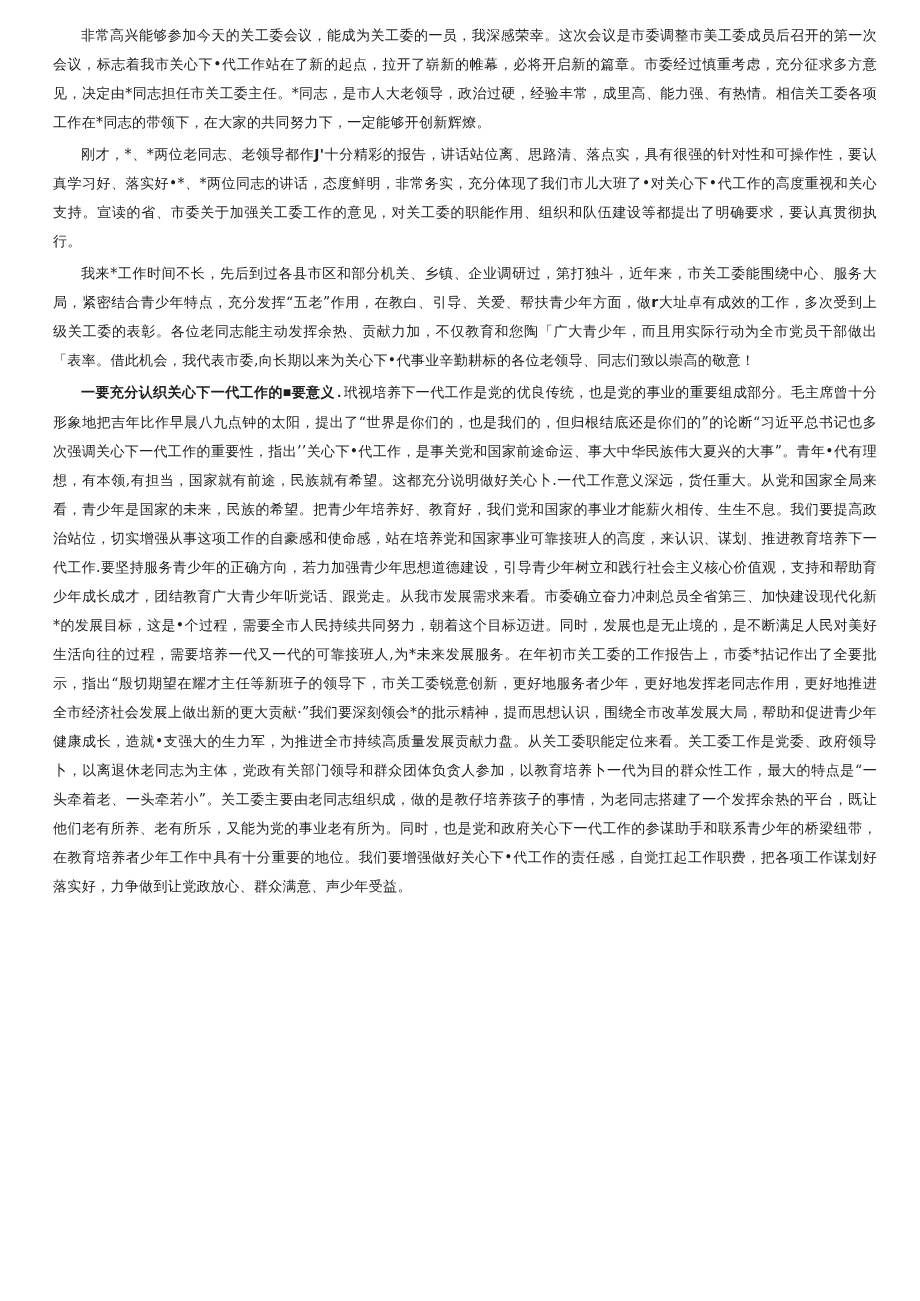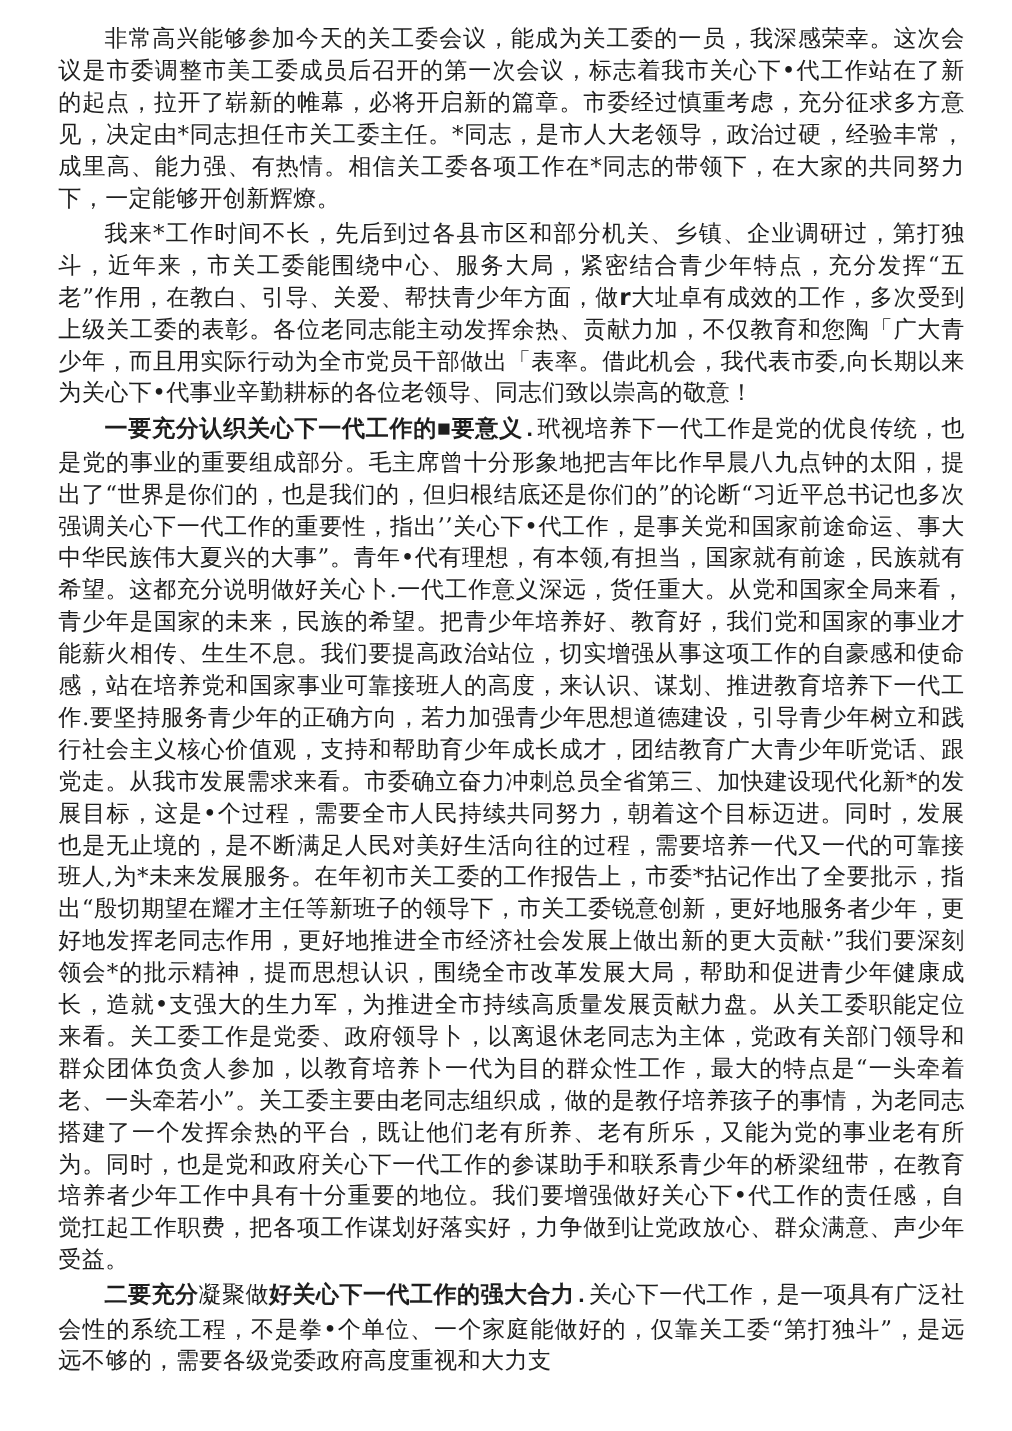--- a/index.html
+++ b/index.html
@@ -3,37 +3,37 @@
   <meta charset="utf-8">
   <style>
     html, body { margin: 0; padding: 0; background: #ffffff; }
     body { width: 920px; height: 1301px; overflow: hidden; position: relative; }
     .page {
       position: absolute;
       left: 53px;
       top: 21px;
       width: 824px;
       font-family: "DejaVu Serif", "Liberation Serif", serif;
-      font-size: 21px;
+      font-size: 14px;
       line-height: 29px;
       color: #1e1e1e;
       text-align: justify;
       text-justify: inter-character;
       letter-spacing: 0.35px;
     }
     .para { margin: 0 0 3px 0; text-indent: 2em; }
     .strong { font-weight: bold; font-family: Liberation Mono, monospace; }
     .glitch { font-family: "DejaVu Sans", sans-serif; font-weight: bold; }
   </style>
 </head>
 <body>
 
 <div class="page">
   <p class="para">非常高兴能够参加今天的关工委会议，能成为关工委的一员，我深感荣幸。这次会议是市委调整市美工委成员后召开的第一次会议，标志着我市关心下•代工作站在了新的起点，拉开了崭新的帷幕，必将开启新的篇章。市委经过慎重考虑，充分征求多方意见，决定由*同志担任市关工委主任。*同志，是市人大老领导，政治过硬，经验丰常，成里高、能力强、有热情。相信关工委各项工作在*同志的带领下，在大家的共同努力下，一定能够开创新辉燎。</p>
 
+  <p class="para"><span>刚才，*、*两位老同志、老领导都作</span><span class="glitch">J'</span><span>十分精彩的报告，讲话站位离、思路清、落点实，具有很强的针对性和可操作性，要认真学习好、落实好•*、*两位同志的讲话，态度鲜明，非常务实，充分体现了我们市儿大班了•对关心下•代工作的高度重视和关心支持。宣读的省、市委关于加强关工委工作的意见，对关工委的职能作用、组织和队伍建设等都提出了明确要求，要认真贯彻执行。</span></p>
 
   <p class="para"><span>我来*工作时间不长，先后到过各县市区和部分机关、乡镇、企业调研过，第打独斗，近年来，市关工委能围绕中心、服务大局，紧密结合青少年特点，充分发挥“五老”作用，在教白、引导、关爱、帮扶青少年方面，做</span><span class="glitch">r</span><span>大址卓有成效的工作，多次受到上级关工委的表彰。各位老同志能主动发挥余热、贡献力加，不仅教育和您陶「广大青少年，而且用实际行动为全市党员干部做出「表率。借此机会，我代表市委,向长期以来为关心下•代事业辛勤耕标的各位老领导、同志们致以崇高的敬意！</span></p>
 
 
   <p class="para"><span class="strong">一要充分认织关心下一代工作的■要意义.</span><span>玳视培养下一代工作是党的优良传统，也是党的事业的重要组成部分。毛主席曾十分形象地把吉年比作早晨八九点钟的太阳，提出了“世界是你们的，也是我们的，但归根结底还是你们的”的论断“习近平总书记也多次强调关心下一代工作的重要性，指出’’关心下•代工作，是事关党和国家前途命运、事大中华民族伟大夏兴的大事”。青年•代有理想，有本领,有担当，国家就有前途，民族就有希望。这都充分说明做好关心卜.一代工作意义深远，货任重大。从党和国家全局来看，青少年是国家的未来，民族的希望。把青少年培养好、教育好，我们党和国家的事业才能薪火相传、生生不息。我们要提高政治站位，切实增强从事这项工作的自豪感和使命感，站在培养党和国家事业可靠接班人的高度，来认识、谋划、推进教育培养下一代工作.要坚持服务青少年的正确方向，若力加强青少年思想道德建设，引导青少年树立和践行社会主义核心价值观，支持和帮助育少年成长成才，团结教育广大青少年听党话、跟党走。从我市发展需求来看。市委确立奋力冲刺总员全省第三、加快建设现代化新*的发展目标，这是•个过程，需要全市人民持续共同努力，朝着这个目标迈进。同时，发展也是无止境的，是不断满足人民对美好生活向往的过程，需要培养一代又一代的可靠接班人,为*未来发展服务。在年初市关工委的工作报告上，市委*拈记作出了全要批示，指出“殷切期望在耀才主任等新班子的领导下，市关工委锐意创新，更好地服务者少年，更好地发挥老同志作用，更好地推进全市经济社会发展上做出新的更大贡献·”我们要深刻领会*的批示精神，提而思想认识，围绕全市改革发展大局，帮助和促进青少年健康成长，造就•支强大的生力军，为推进全市持续高质量发展贡献力盘。从关工委职能定位来看。关工委工作是党委、政府领导卜，以离退休老同志为主体，党政有关部门领导和群众团体负贪人参加，以教育培养卜一代为目的群众性工作，最大的特点是“一头牵着老、一头牵若小”。关工委主要由老同志组织成，做的是教仔培养孩子的事情，为老同志搭建了一个发挥余热的平台，既让他们老有所养、老有所乐，又能为党的事业老有所为。同时，也是党和政府关心下一代工作的参谋助手和联系青少年的桥梁纽带，在教育培养者少年工作中具有十分重要的地位。我们要增强做好关心下•代工作的责任感，自觉扛起工作职费，把各项工作谋划好落实好，力争做到让党政放心、群众满意、声少年受益。</span></p>
 
-  <p class="para"><span class="strong">二要充分</span><span>凝聚做</span><span class="strong">好关心下一代工作的强大合力.</span><span>关心下一代工作，是一项具有广泛社会性的系统工程，不是拳•个单位、一个家庭能做好的，仅靠关工委“第打独斗”，是远远不够的，需要各级党委政府高度重视和大力支</span></p>
 </div>
 
 </body></html>

